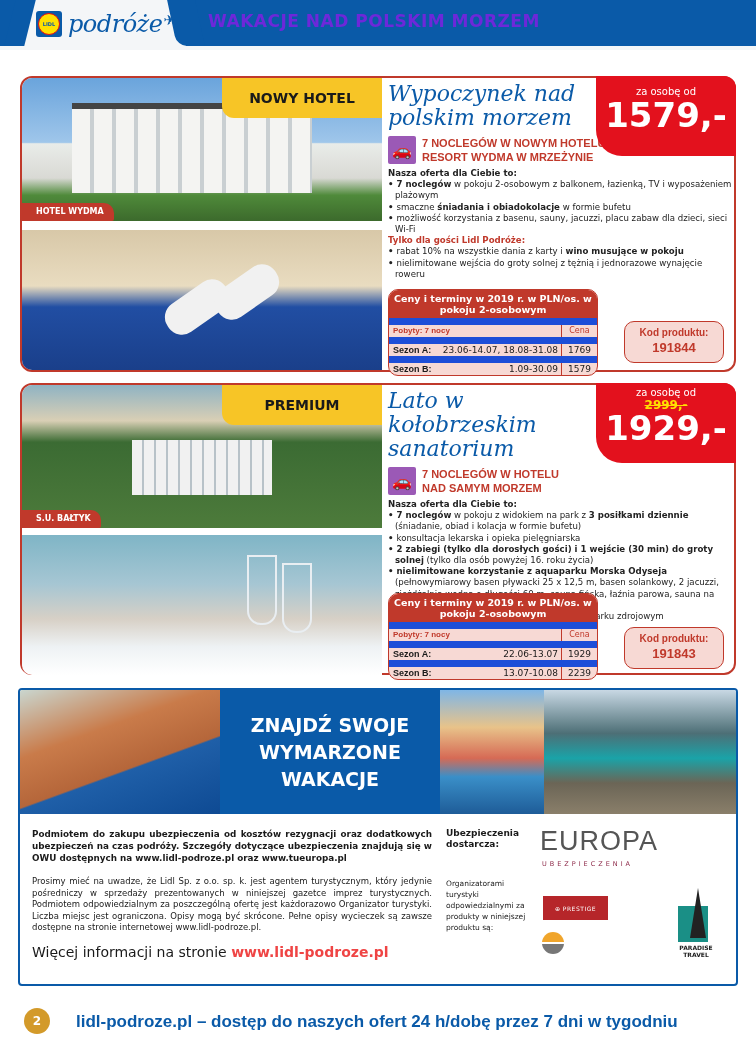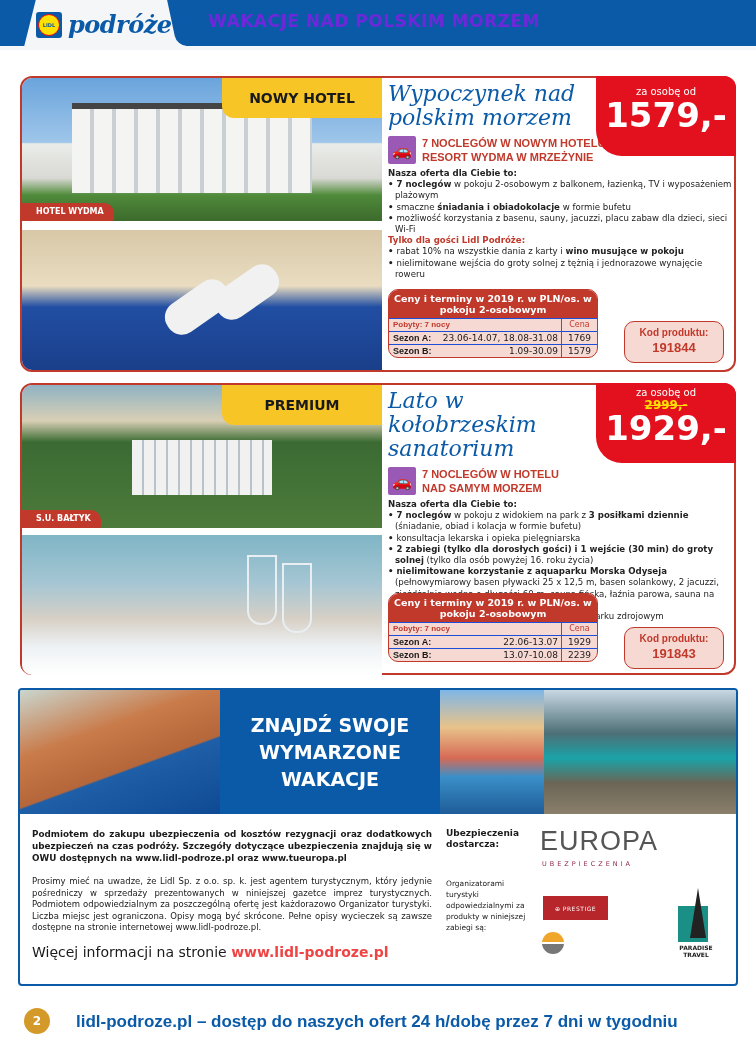--- a/index.html
+++ b/index.html
@@ -7,21 +7,21 @@
 body{font-family:"DejaVu Sans","Liberation Sans",sans-serif;color:#1a1a1a;position:relative}
 .header{position:absolute;left:0;top:0;width:756px;height:50px;background:#f4f6f8}
 .header-band{position:absolute;left:186px;top:0;width:570px;height:46px;background:#0a5aa8}
 .header-band:before{content:"";position:absolute;left:-14px;top:0;width:28px;height:46px;background:#0a5aa8;transform:skewX(12deg);border-bottom-left-radius:10px}
 .header-left{position:absolute;left:0;top:0;width:22px;height:46px;background:#0a5aa8}
 .header-left:after{content:"";position:absolute;left:10px;top:0;width:20px;height:46px;background:#0a5aa8;transform:skewX(-14deg)}
 .header-title{position:absolute;left:208px;top:11px;font-family:"DejaVu Sans",sans-serif;font-weight:bold;font-size:17px;color:#6d28d9;letter-spacing:0.5px}
 .logo-wrap{position:absolute;left:36px;top:10px;display:flex;align-items:center}
 .lidl-logo{width:26px;height:26px;background:#0a5aa8;border-radius:3px;display:flex;align-items:center;justify-content:center}
 .lidl-inner{width:22px;height:22px;border-radius:50%;background:#ffe000;border:1px solid #e60a14;display:flex;align-items:center;justify-content:center;font-size:5px;font-weight:bold;color:#0a5aa8}
-.logo-text{font-family:"DejaVu Serif",serif;font-style:italic;font-weight:bold;font-size:24px;color:#0a5aa8;margin-left:6px;letter-spacing:-0.5px}
+.logo-text{font-family:"DejaVu Serif",serif;font-style:italic;font-weight:normal;font-size:24px;color:#0a5aa8;margin-left:6px;letter-spacing:-0.5px}
 .plane{font-size:14px;color:#0a5aa8;margin-left:1px;margin-top:-8px}
 
 .offer{position:absolute;left:20px;width:716px;border:2px solid #c0392b;border-radius:12px;background:#fff}
 .offer1{top:76px;height:296px}
 .offer2{top:383px;height:292px}
 .photo{position:absolute;left:0;width:360px;overflow:hidden}
 .photo-top{top:0;height:143px;border-top-left-radius:10px}
 .photo-bot{height:140px;border-bottom-left-radius:10px}
 .hotel-img{background:linear-gradient(180deg,#6aa4dc 0%,#9fc6ea 45%,#e9ece9 46%,#d9d9d4 70%,#4f8a3a 82%,#3c6a2c 100%)}
 .hotel-building{position:absolute;left:50px;top:25px;width:240px;height:90px;background:repeating-linear-gradient(90deg,#f4f4f2 0 18px,#c9cfd2 18px 22px);border-top:6px solid #444}
@@ -44,21 +44,21 @@
 .car-icon{width:28px;height:28px;background:#9b59b6;border-radius:2px;display:flex;align-items:center;justify-content:center;color:#fff;font-size:16px;margin-right:6px}
 .feature-text{font-family:"Liberation Sans",sans-serif;font-weight:bold;font-size:11px;line-height:14px;color:#c0392b;text-transform:uppercase}
 .desc{font-size:8.6px;line-height:11.2px;margin-top:4px;color:#222}
 .desc b{font-weight:bold}
 .desc .red{color:#c0392b;font-weight:bold}
 .desc ul{list-style:none}
 .desc li{padding-left:7px;text-indent:-7px}
 .desc li:before{content:"• ";font-weight:bold}
 .price-table{position:absolute;left:0;width:210px;border:1.5px solid #c0392b;border-radius:10px;overflow:hidden;background:#f7d9d4}
 .pt-head{background:#c0392b;color:#fff;font-weight:bold;font-size:9.5px;text-align:center;line-height:11px;padding:3px 2px}
-.pt-row{display:flex;font-size:9px;line-height:12px;border-top:1px solid #1d4ed8}
+.pt-row{display:flex;font-size:9px;line-height:12px;border-top:7px solid #1d4ed8}
 .pt-row .c1{flex:1;padding-left:4px;font-family:"Liberation Sans",sans-serif;font-weight:bold}
 .pt-row .c2{text-align:right;padding-right:3px}
 .pt-row .c3{width:36px;text-align:center;border-left:1px solid #c0392b}
 .pt-sub{color:#c0392b;font-size:8px}
 .kod{position:absolute;left:236px;width:100px;height:42px;border:1.5px solid #c0392b;border-radius:10px;background:#f7d9d4;color:#c0392b;text-align:center;font-family:"Liberation Sans",sans-serif;font-weight:bold}
 .kod .l1{font-size:10px;margin-top:5px}
 .kod .l2{font-size:13px;margin-top:2px}
 
 .promo{position:absolute;left:18px;top:688px;width:720px;height:298px;border:2px solid #0a5aa8;border-radius:4px;overflow:hidden;background:#fff}
 .promo-img{position:absolute;top:0;height:124px}
@@ -238,21 +238,21 @@
     <div class="ins-normal">Prosimy mieć na uwadze, że Lidl Sp. z o.o. sp. k. jest agentem turystycznym, który jedynie pośredniczy w sprzedaży prezentowanych w niniejszej gazetce imprez turystycznych. Podmiotem odpowiedzialnym za poszczególną ofertę jest każdorazowo Organizator turystyki. Liczba miejsc jest ograniczona. Opisy mogą być skrócone. Pełne opisy wycieczek są zawsze dostępne na stronie internetowej www.lidl-podroze.pl.</div>
     <div class="more">
       <span>Więcej informacji na stronie </span><b>www.lidl-podroze.pl</b>
     </div>
   </div>
 
   <div class="right-col">
     <div class="ins-label">Ubezpieczenia dostarcza:</div>
     <div class="europa">EUROPA</div>
     <div class="europa-sub">UBEZPIECZENIA</div>
-    <div class="org-label">Organizatorami turystyki odpowiedzialnymi za produkty w niniejszej zabiegi są:</div>
+    <div class="org-label">Organizatorami turystyki odpowiedzialnymi za produkty w niniejszej produktu są:</div>
     <div class="prestige">
         <span>⊕&nbsp;</span>
         <span>PRESTIGE</span>
       </div>
     <div class="sun-logo"></div>
     <div class="paradise">
       <div class="sq"></div>
       <div class="tower"></div>
       <div class="txt">PARADISE TRAVEL</div>
     </div>

